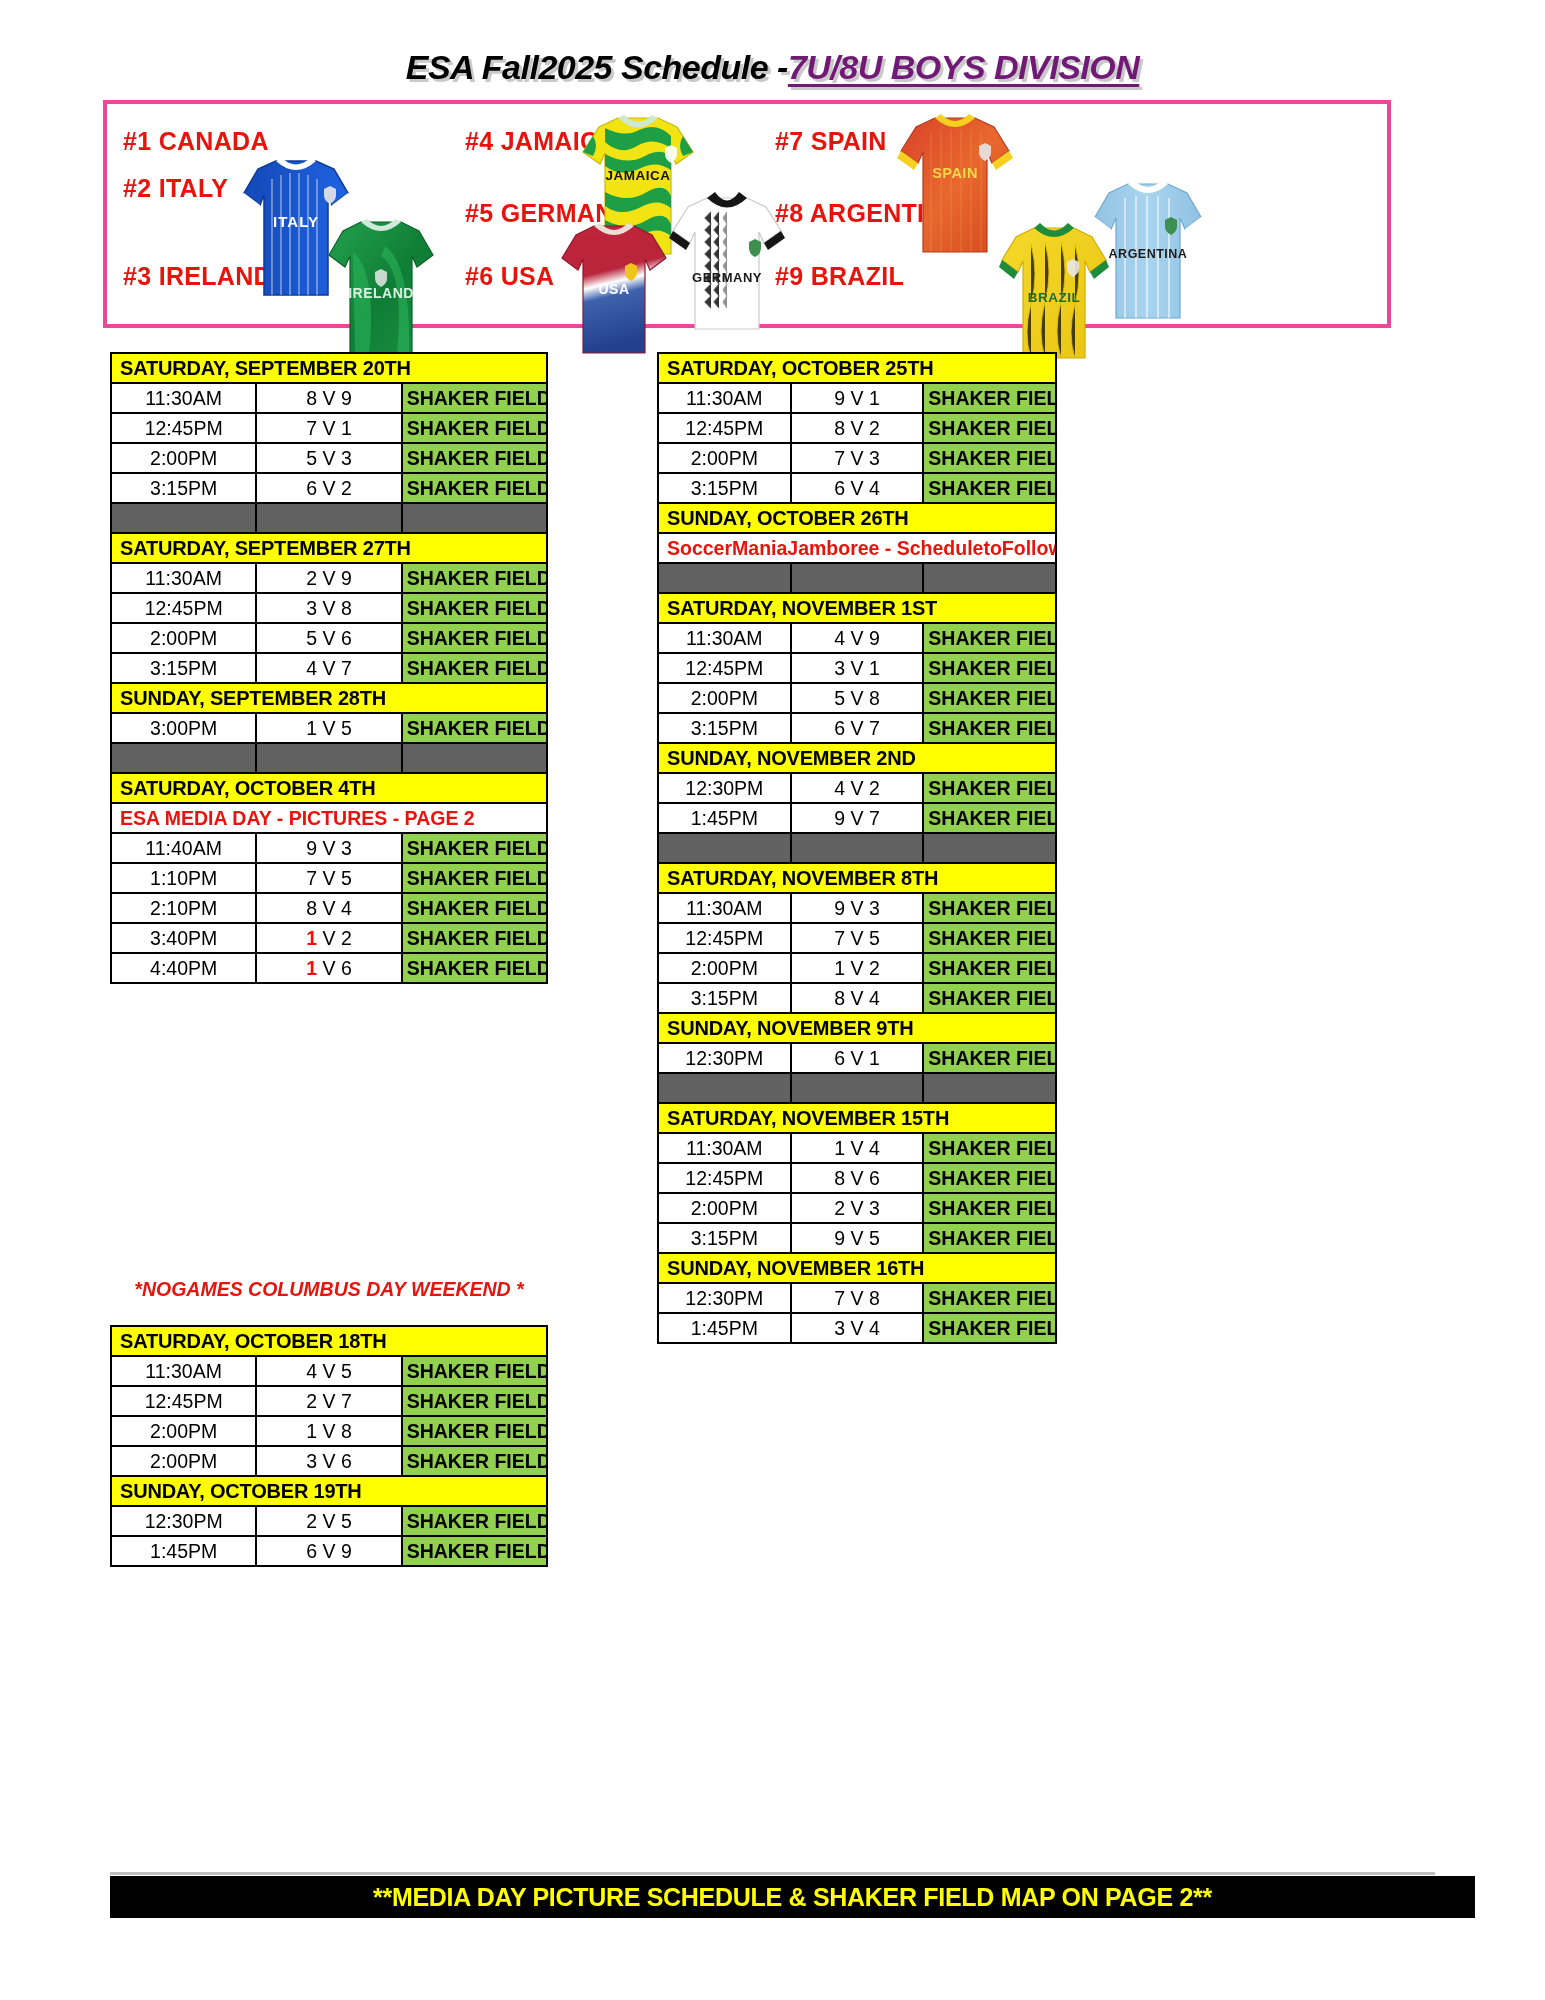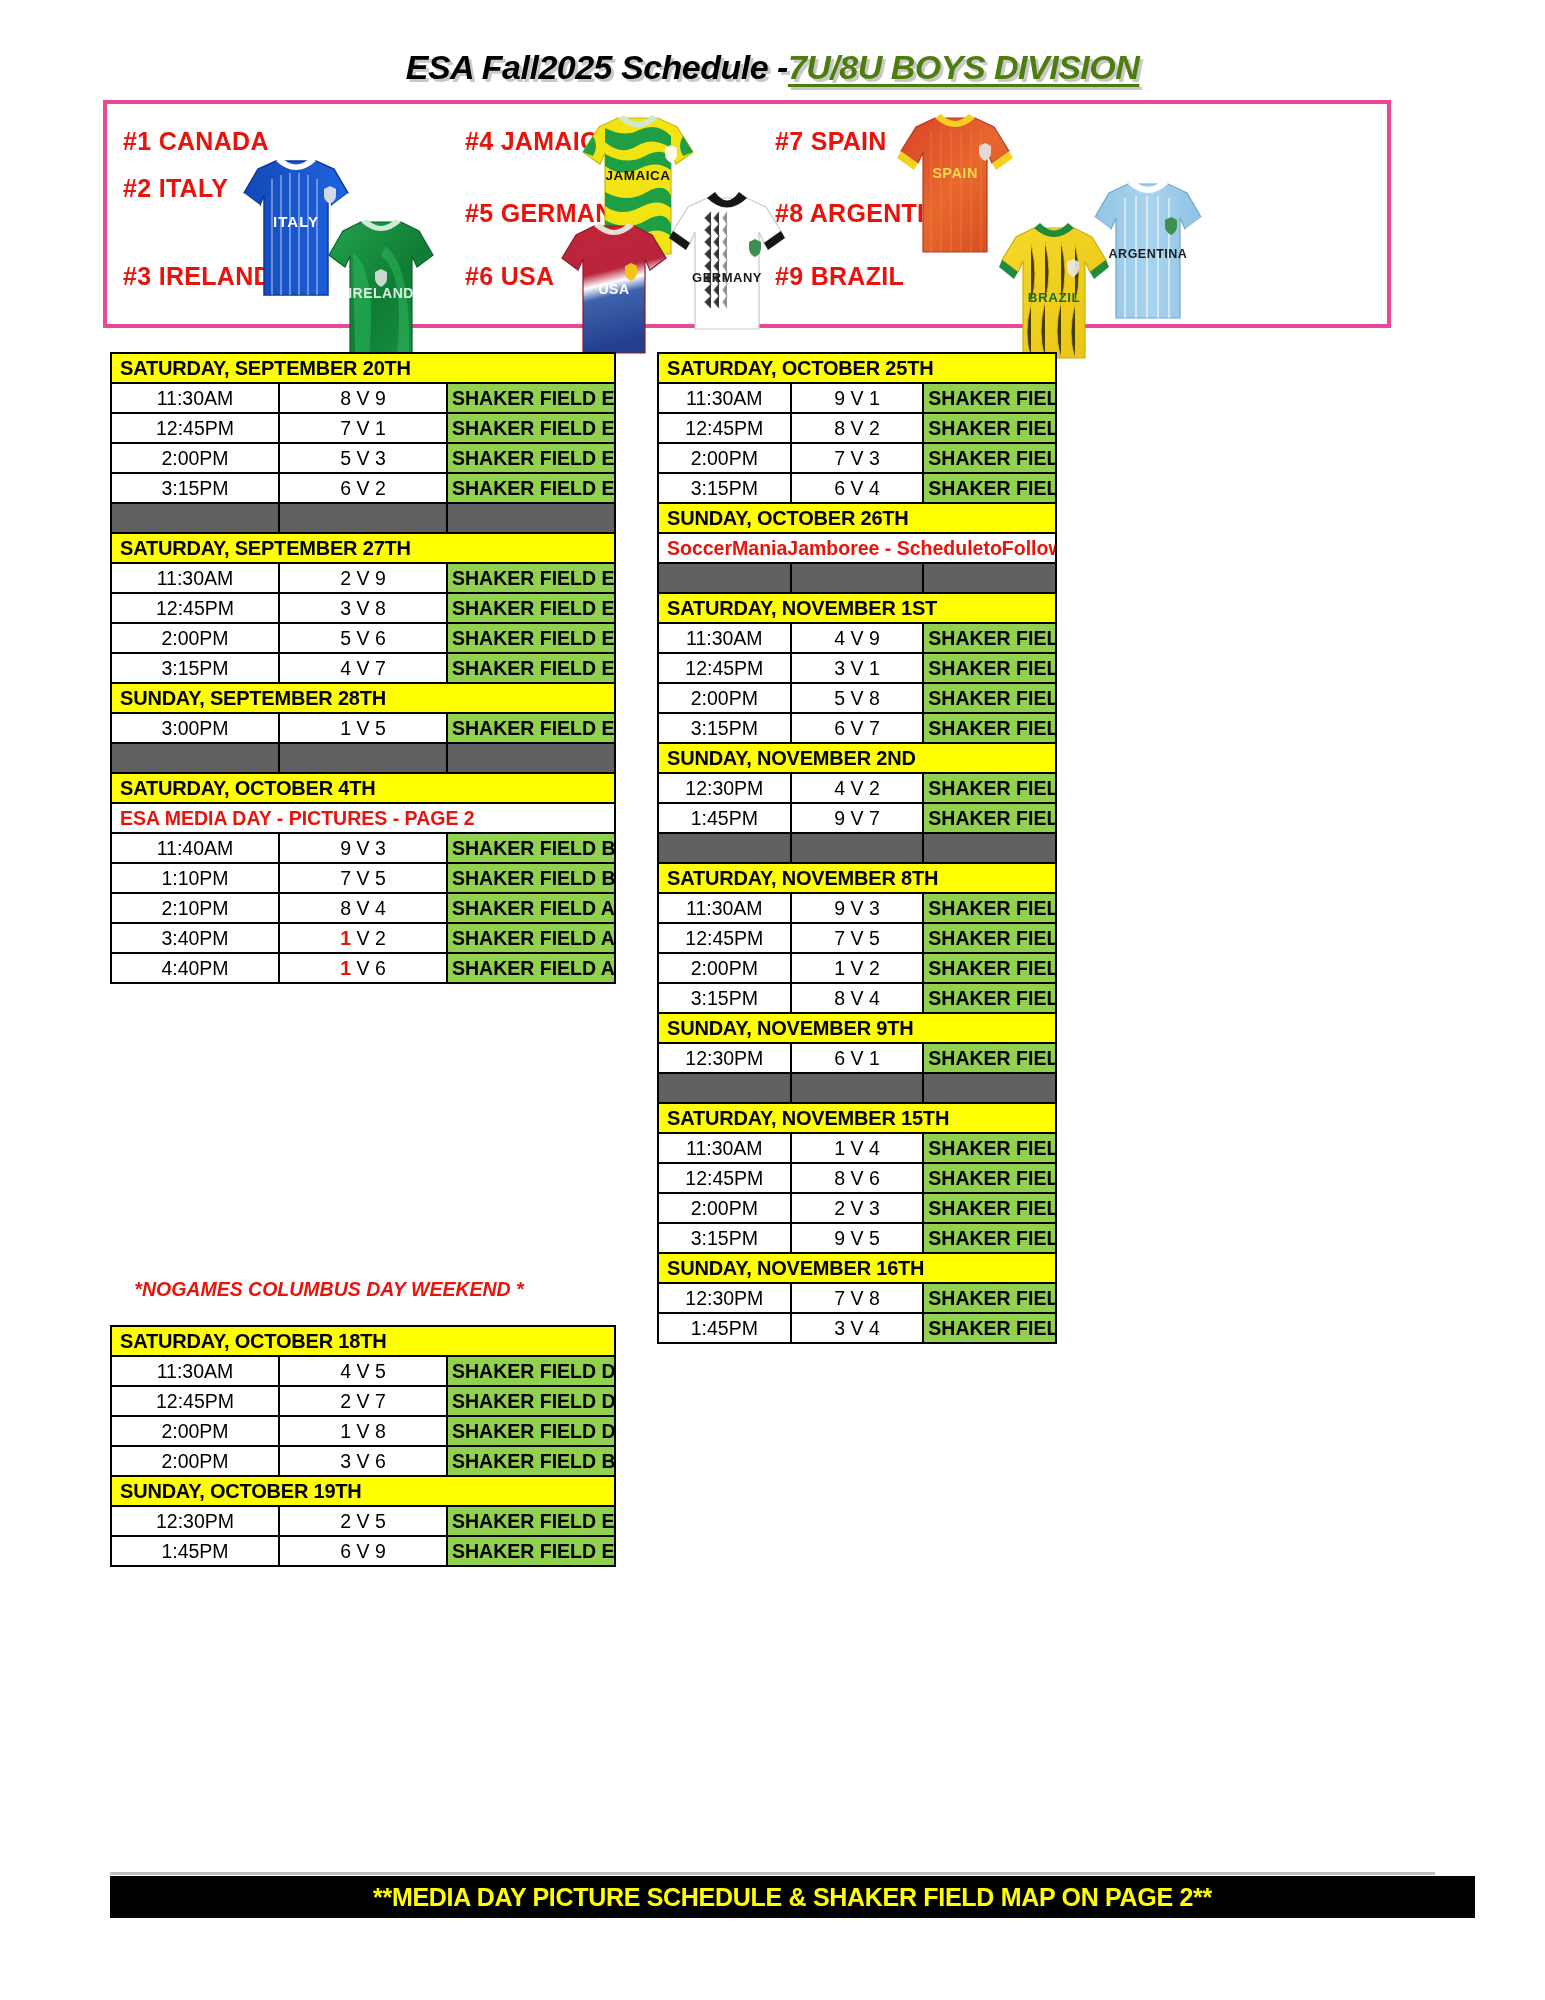--- a/index.html
+++ b/index.html
@@ -27,21 +27,21 @@
     font-weight: bold;
     font-style: italic;
     letter-spacing: -0.5px;
     white-space: nowrap;
   }
   .title .black {
     color: #000000;
     text-shadow: 3px 3px 0 #c9c9c9;
   }
   .title .red {
-    color: #4d7c0f;
+    color: #701a75;
     text-decoration: underline;
     text-decoration-thickness: 3px;
     text-underline-offset: 5px;
     text-shadow: 3px 3px 0 #c9c9c9;
   }
 
   
   .teams-box {
     position: absolute;
     left: 103px;
@@ -70,21 +70,21 @@
     font-family: "Liberation Sans", sans-serif;
     font-weight: bold;
   }
 
   
   .sched {
     position: absolute;
     border-collapse: collapse;
     table-layout: fixed;
   }
-  .sched.left  { left: 110px; top: 352px; width: 506px; }
+  .sched.left  { left: 110px; top: 352px; width: 438px; }
   .sched.right { left: 657px; top: 352px; width: 400px; padding-left: 15px; }
 
   .sched td {
     border: 2px solid #000000;
     height: 30px;
     font-size: 19.5px;
     padding: 0 4px;
     box-sizing: border-box;
     white-space: nowrap;
     overflow: hidden;

